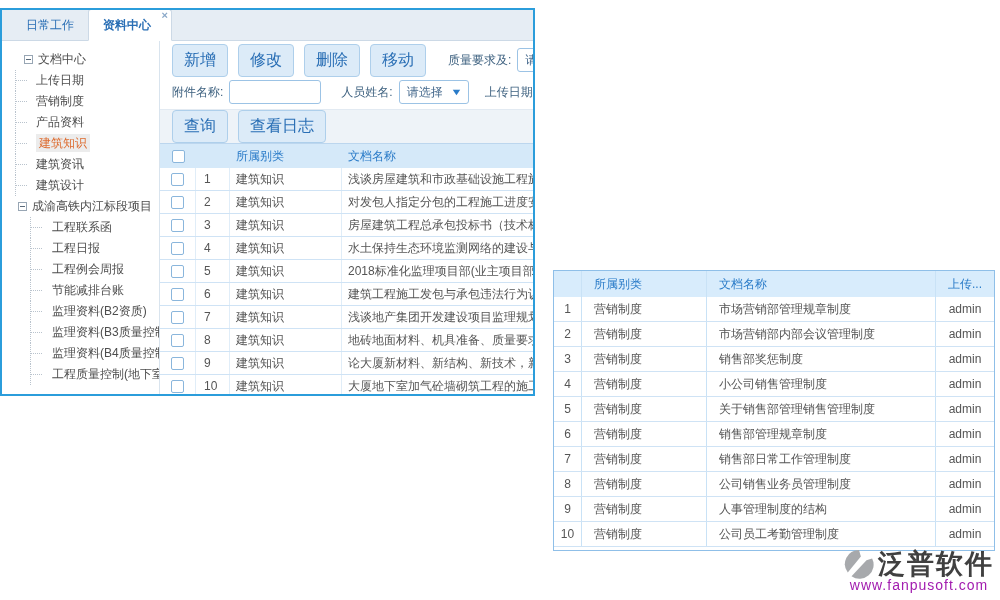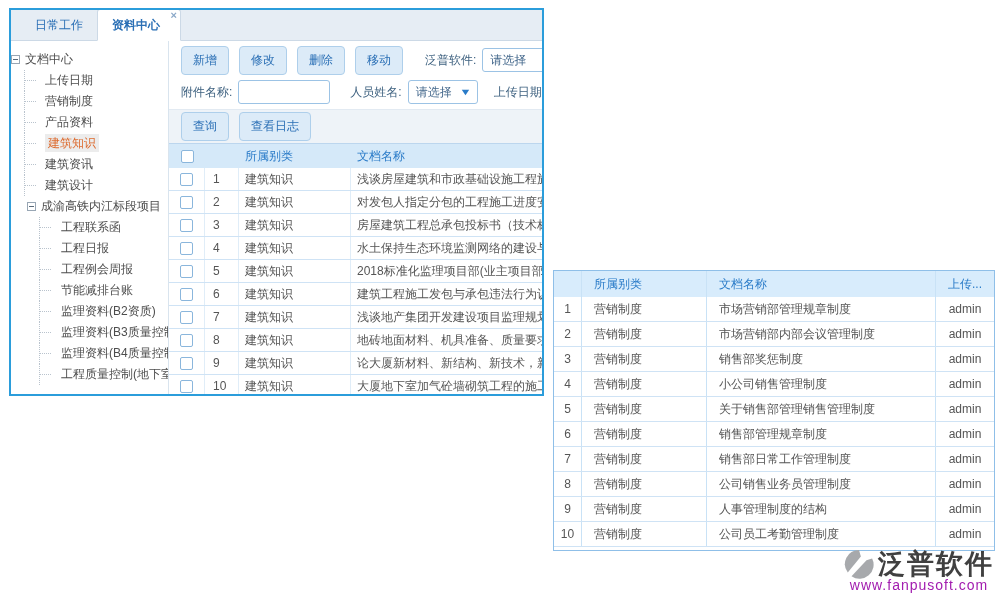--- a/index.html
+++ b/index.html
@@ -1,54 +1,54 @@
 <!DOCTYPE html>
 <html><head>
 <meta charset="utf-8">
 <style>
   * { margin:0; padding:0; box-sizing:border-box; }
   html,body { width:1000px; height:600px; background:#fff; font-family:"Liberation Sans","DejaVu Sans",sans-serif; overflow:hidden; }
   body { position:relative; }
 
   
-  .left-panel { position:absolute; left:9px; top:8px; width:535px; height:388px;
+  .left-panel { position:absolute; left:0; top:8px; width:535px; height:388px;
     border:2px solid #2b9ddb; background:#fff; overflow:hidden; }
   .tabbar { height:31px; background:#e6edf4; border-bottom:1px solid #ccd9e6;
     display:flex; align-items:flex-end; padding-left:10px; }
   .tab { padding:7px 14px 6px; font-size:12px; color:#2a6fb5; cursor:pointer; white-space:nowrap; }
   .tab.active { background:#fff; border:1px solid #ccd9e6; border-bottom:1px solid #fff;
     margin-bottom:-1px; font-weight:bold; position:relative; border-radius:3px 3px 0 0; padding-right:20px; }
   .tab-close { position:absolute; top:0px; right:3px; font-size:11px; color:#8aa8c8; line-height:11px; }
 
   .panel-body { display:flex; height:353px; }
 
   
   .sidebar { width:158px; border-right:1px solid #d9e4ee; padding-top:8px;
     font-size:12px; color:#4d4d4d; overflow:hidden; flex:none; position:relative; }
   .tree-root, .tree-node { display:flex; align-items:center; height:21px; white-space:nowrap; }
-  .tree-root { padding-left:0; }
+  .tree-root { padding-left:22px; }
   .tree-node { padding-left:16px; }
   .expander { width:9px; height:9px; border:1px solid #98a6b4; background:#fff; margin-right:5px;
     display:inline-flex; align-items:center; justify-content:center; flex:none; position:relative; }
   .expander::before { content:""; width:5px; height:1px; background:#5a6a7a; }
   .tree-item { height:21px; line-height:21px; padding-left:34px; white-space:nowrap; position:relative; cursor:pointer; }
   .tree-item::before { content:""; position:absolute; left:13px; top:0; bottom:0; border-left:1px dotted #b9c3cd; }
   .tree-item::after { content:""; position:absolute; left:13px; top:10px; width:12px; border-top:1px dotted #b9c3cd; }
   .tree-item.lvl2 { padding-left:50px; }
   .tree-item.lvl2::before { left:28px; }
   .tree-item.lvl2::after { left:28px; }
   .tree-item.selected span { color:#dd6b2f; background:#ececec; padding:2px 3px; }
 
   
   .main { flex:1; overflow:hidden; background:#fff; }
   .trow { display:flex; align-items:center; padding-left:12px; white-space:nowrap; }
   .row1 { height:34px; padding-top:4px; }
   .row2 { height:34px; }
   .band  { height:34px; background:#eef3f8; border-top:1px solid #e2eaf2; }
-  .btn { background:#dcebf8; border:1px solid #aecfeb; color:#2a6fb5; font-size:12px;
+  .btn { background:#dcebf8; border:1px solid #aecfeb; color:#2a6fb5; font-size:16px;
     padding:5px 11px; border-radius:4px; margin-right:10px; cursor:pointer; white-space:nowrap; }
   .flabel { font-size:12px; color:#3f6280; margin:0 6px 0 12px; }
   .sel { width:80px; height:24px; border:1px solid #9cc3e5; border-radius:3px; background:#fff;
     display:inline-flex; align-items:center; justify-content:space-between; padding:0 7px;
     font-size:12px; color:#44688c; cursor:pointer; flex:none; }
   .caret { color:#2a7bc8; font-size:9px; transform:scaleX(1.4); }
   .inp { width:92px; height:24px; border:1px solid #9cc3e5; border-radius:3px; background:#fff;
     font-size:12px; color:#555; padding:0 5px; flex:none; }
 
   
@@ -129,21 +129,21 @@
     </div>
 
     <div class="main">
       <div class="trow row1">
         <span id="toolbar-buttons" style="display: inline-flex;">
             <span class="btn">新增</span>
             <span class="btn">修改</span>
             <span class="btn">删除</span>
             <span class="btn">移动</span>
           </span>
-        <span class="flabel">泛普软件:</span>
+        <span class="flabel">质量要求及:</span>
         <span class="sel">
           <span>请选择</span>
 
         </span>
 
       </div>
       <div class="trow row2">
         <span class="flabel" style="margin-left:0">附件名称:</span>
         <input class="inp" value="" style="">
         <span class="flabel" style="margin-left:20px">人员姓名:</span>

